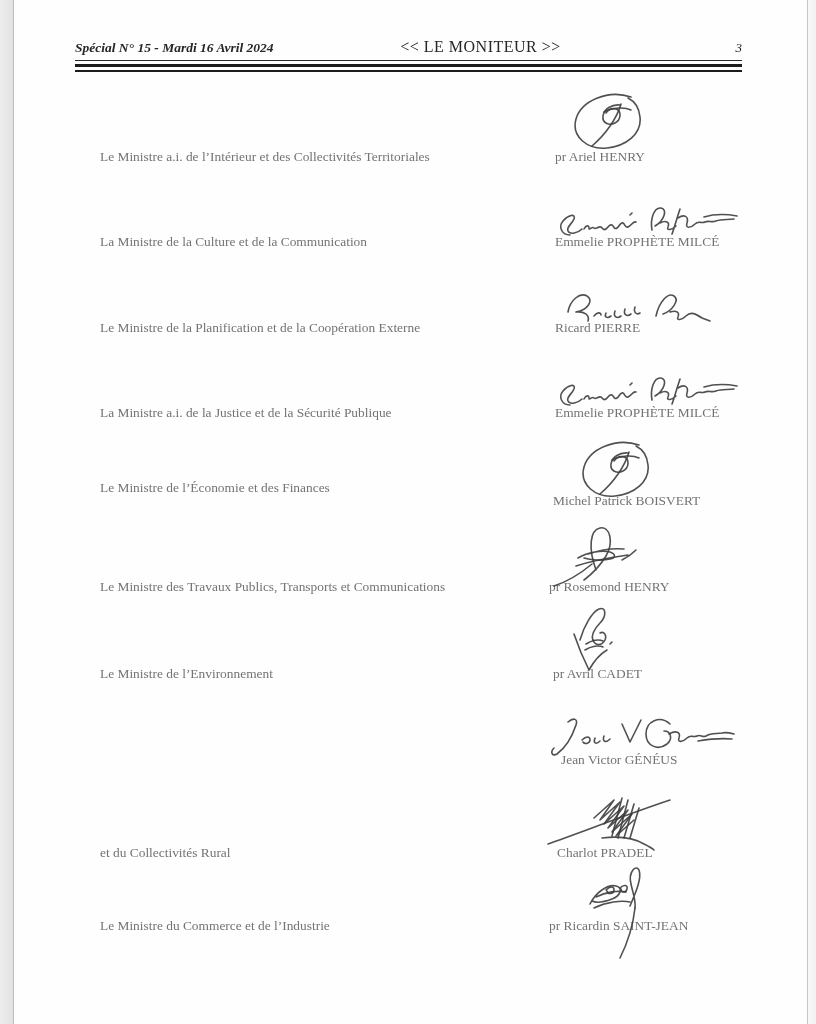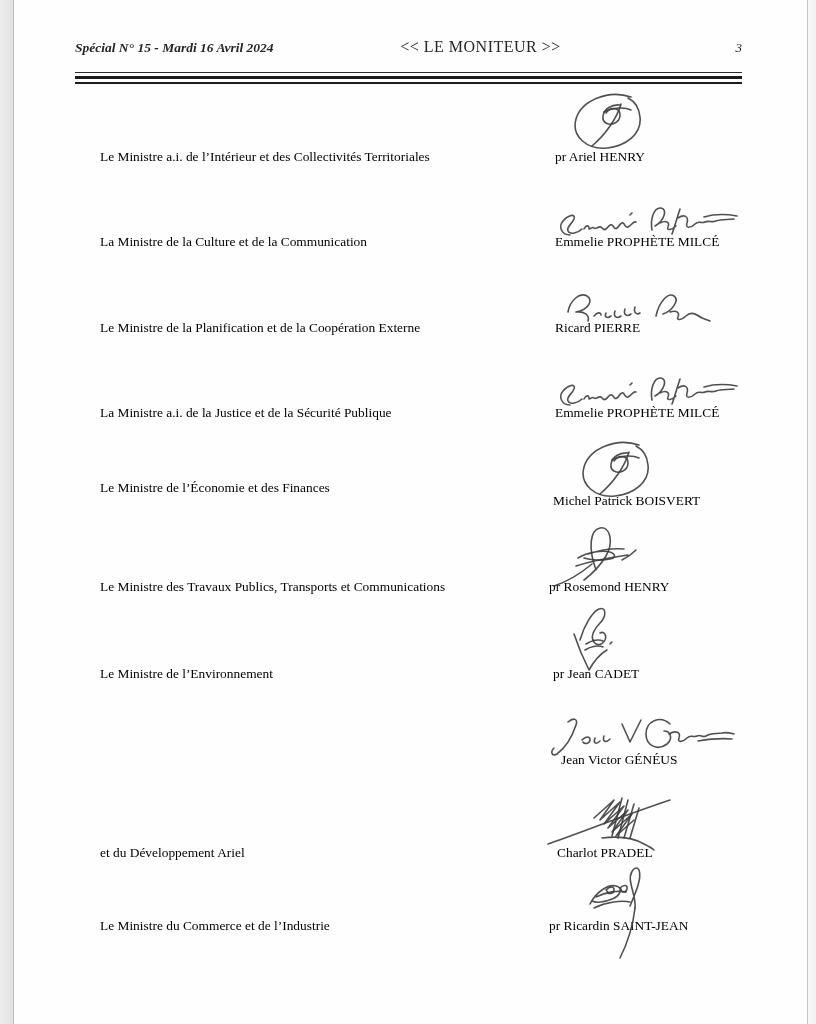--- a/index.html
+++ b/index.html
@@ -20,41 +20,41 @@
     position:absolute;right:0;top:0;width:8px;height:100%;
     background:linear-gradient(to left,#f1f1f1,#f7f7f7);
     border-left:1px solid #c6c6c6;
   }
   .header{
     position:absolute;left:75px;right:74px;top:38px;
   }
   .header-line{
     display:flex;align-items:baseline;justify-content:space-between;
     border-bottom:1.5px solid #2b2b2b;
-    padding-bottom:16px;
+    padding-bottom:4px;
     text-align:center;
   }
   .issue{
     font-style:italic;font-weight:700;font-size:13.5px;white-space:nowrap;
   }
   .masthead{
     font-size:16px;letter-spacing:0.5px;white-space:nowrap;
     transform:translateX(-24px);
   }
   .pagenum{
     font-style:italic;font-size:13px;
   }
   .double-rule{
     margin-top:3px;height:3px;
     border-top:3.5px solid #1c1c1c;
     border-bottom:2.2px solid #1c1c1c;
   }
   .label,.label2,.name{
     position:absolute;font-size:13.4px;line-height:17px;
-    white-space:nowrap;z-index:1;color:#000000;
+    white-space:nowrap;z-index:1;color:#737373;
   }
   .sig{
     position:absolute;z-index:2;
   }
   .sig path, .sig ellipse{
     fill:none;stroke:#3d3d3d;stroke-width:1.6;
     stroke-linecap:round;stroke-linejoin:round;opacity:.9;
   }
 </style>
 </head>
@@ -123,40 +123,40 @@
   <div class="label" style="left:100px;top:578px">Le Ministre des Travaux Publics, Transports et Communications</div>
   <div class="name" style="left:549px;top:578px">pr Rosemond  HENRY</div>
   <svg class="sig" style="left:552px;top:524px" width="100" height="64" viewBox="0 0 100 64">
     <path d="M44 46 C36 24 38 6 48 4 C58 2 62 18 54 32 C48 42 40 50 32 56"></path>
     <path d="M26 34 C36 28 50 26 58 28 C64 30 64 34 58 35 C50 37 38 36 32 34 M36 30 C48 26 62 24 72 25"></path>
     <path d="M24 42 C42 36 62 33 76 31 M70 36 C76 33 80 30 84 26"></path>
     <path d="M40 40 C28 50 14 58 2 62"></path>
   </svg>
 
   <div class="label" style="left:100px;top:665px">Le Ministre de l’Environnement</div>
-  <div class="name" style="left:553px;top:665px">pr Jean CADET</div>
+  <div class="name" style="left:553px;top:665px">pr Avril CADET</div>
   <svg class="sig" style="left:566px;top:604px" width="58" height="70" viewBox="0 0 58 70">
     <path d="M14 36 C18 22 26 8 33 5 C40 2 41 12 34 19 C28 25 25 32 27 36"></path>
     <path d="M20 40 C26 36 33 35 37 37 M19 46 C25 42 33 41 37 43"></path>
     <path d="M27 36 C29 42 36 42 39 36 C41 31 38 27 34 29"></path>
     <path d="M8 30 C12 42 17 54 23 66 M23 66 C28 57 34 50 41 46"></path>
     <path d="M44 40 L46 38"></path>
   </svg>
 
   <div class="name" style="left:561px;top:751px">Jean Victor GÉNÉUS</div>
   <svg class="sig" style="left:548px;top:710px" width="190" height="50" viewBox="0 0 190 50">
     <path d="M20 12 C26 7 30 9 28 15 C24 27 17 38 9 44 C4 47 2 42 6 38"></path>
     <path d="M34 30 C38 26 42 26 42 30 C42 33 37 35 35 32 M47 28 C45 33 48 35 52 31 M56 26 C54 32 58 33 62 29"></path>
     <path d="M74 14 L82 32 L93 10"></path>
     <path d="M122 14 C112 5 98 11 98 24 C98 36 110 41 119 34 C125 29 123 21 116 21"></path>
     <path d="M121 24 C128 20 133 22 131 28 C129 33 135 32 139 28 C143 24 145 28 149 26 C153 24 154 28 158 26 C163 23 168 24 174 23 C178 22 182 23 186 24"></path>
     <path d="M150 31 C162 29 174 28 184 29"></path>
   </svg>
 
-  <div class="label2 label" style="left:100px;top:844px">et du Développement Ariel</div>
+  <div class="label2 label" style="left:100px;top:844px">et du Collectivités Rural</div>
   <div class="name" style="left:557px;top:844px">Charlot PRADEL</div>
   <svg class="sig" style="left:542px;top:792px" width="135" height="60" viewBox="0 0 135 60">
     <path d="M52 26 L72 8 L58 28 L78 10 L62 32 L82 14 L66 36 L86 18 L70 40 L90 22 L74 44 L92 28"></path>
     <path d="M80 6 L70 44 M86 8 L76 46 M92 12 L82 46 M97 16 L88 46"></path>
     <path d="M6 52 C40 40 86 22 128 8"></path>
     <path d="M60 46 C76 44 92 46 102 52 C106 54 110 56 112 58"></path>
   </svg>
 
   <div class="label" style="left:100px;top:917px">Le Ministre du Commerce et de l’Industrie</div>
   <div class="name" style="left:549px;top:917px">pr Ricardin  SAINT-JEAN</div>

